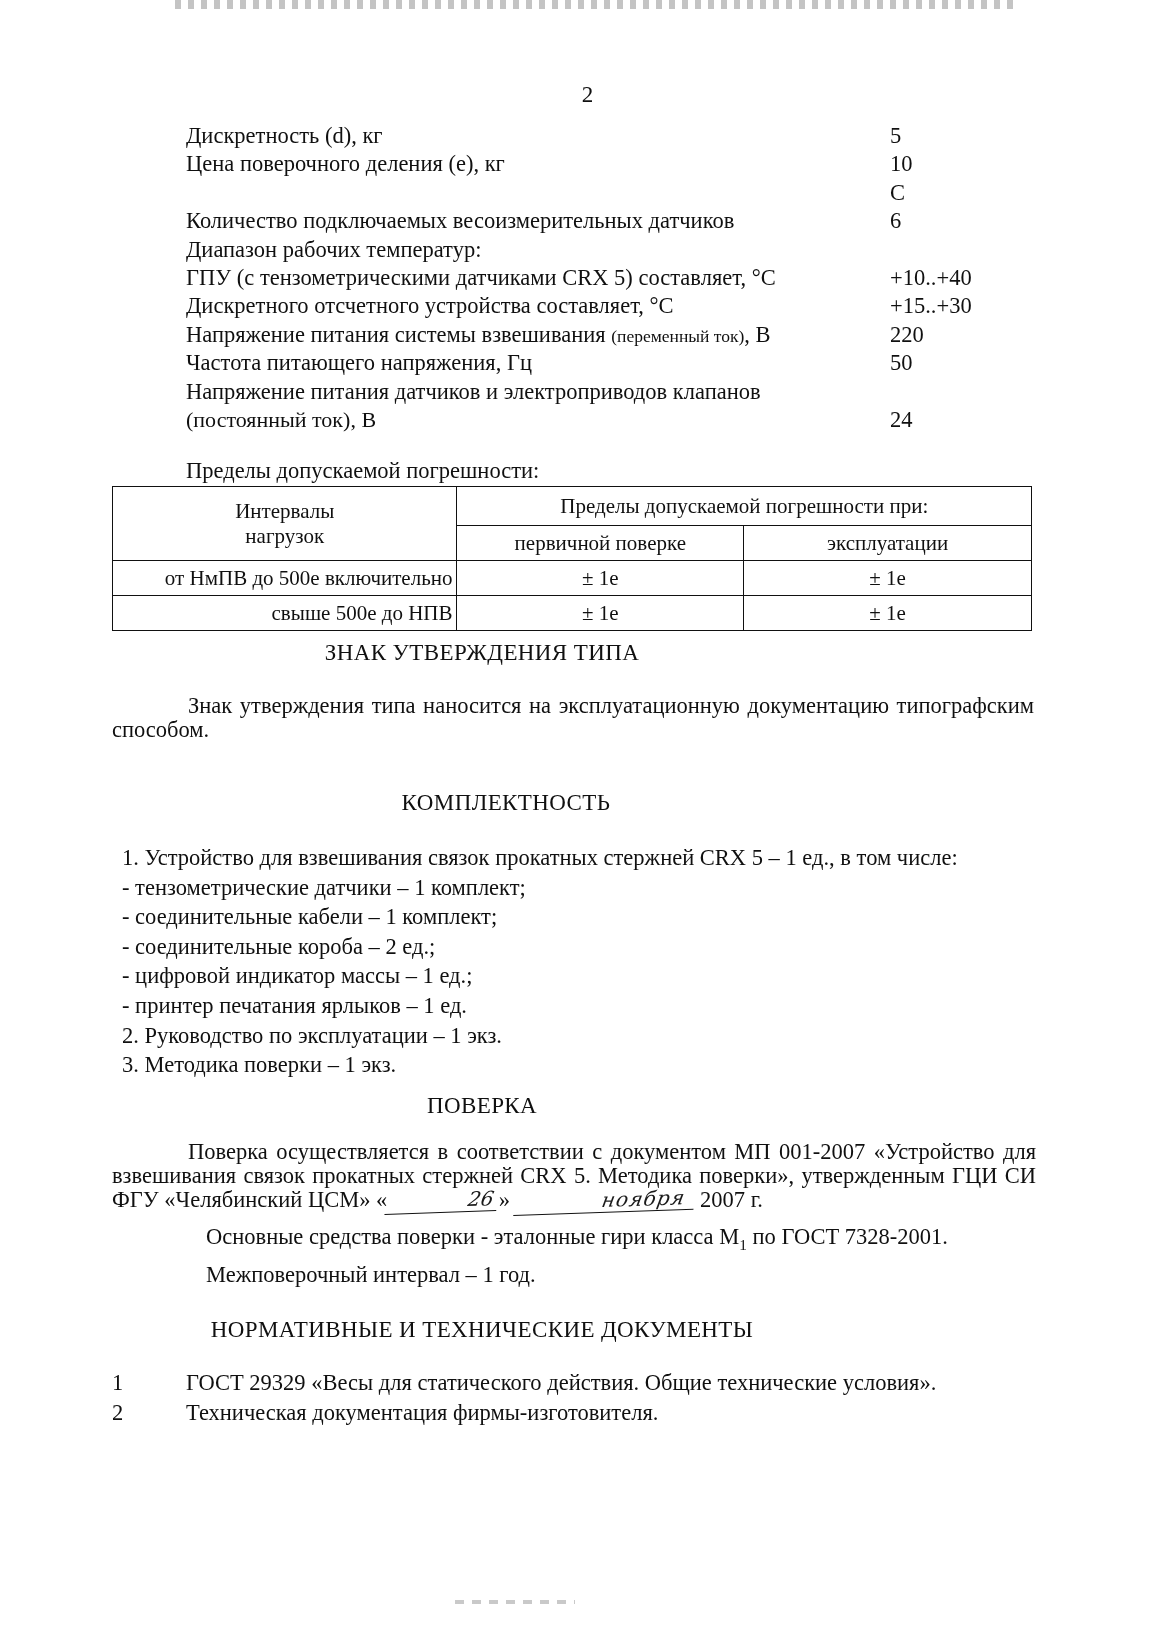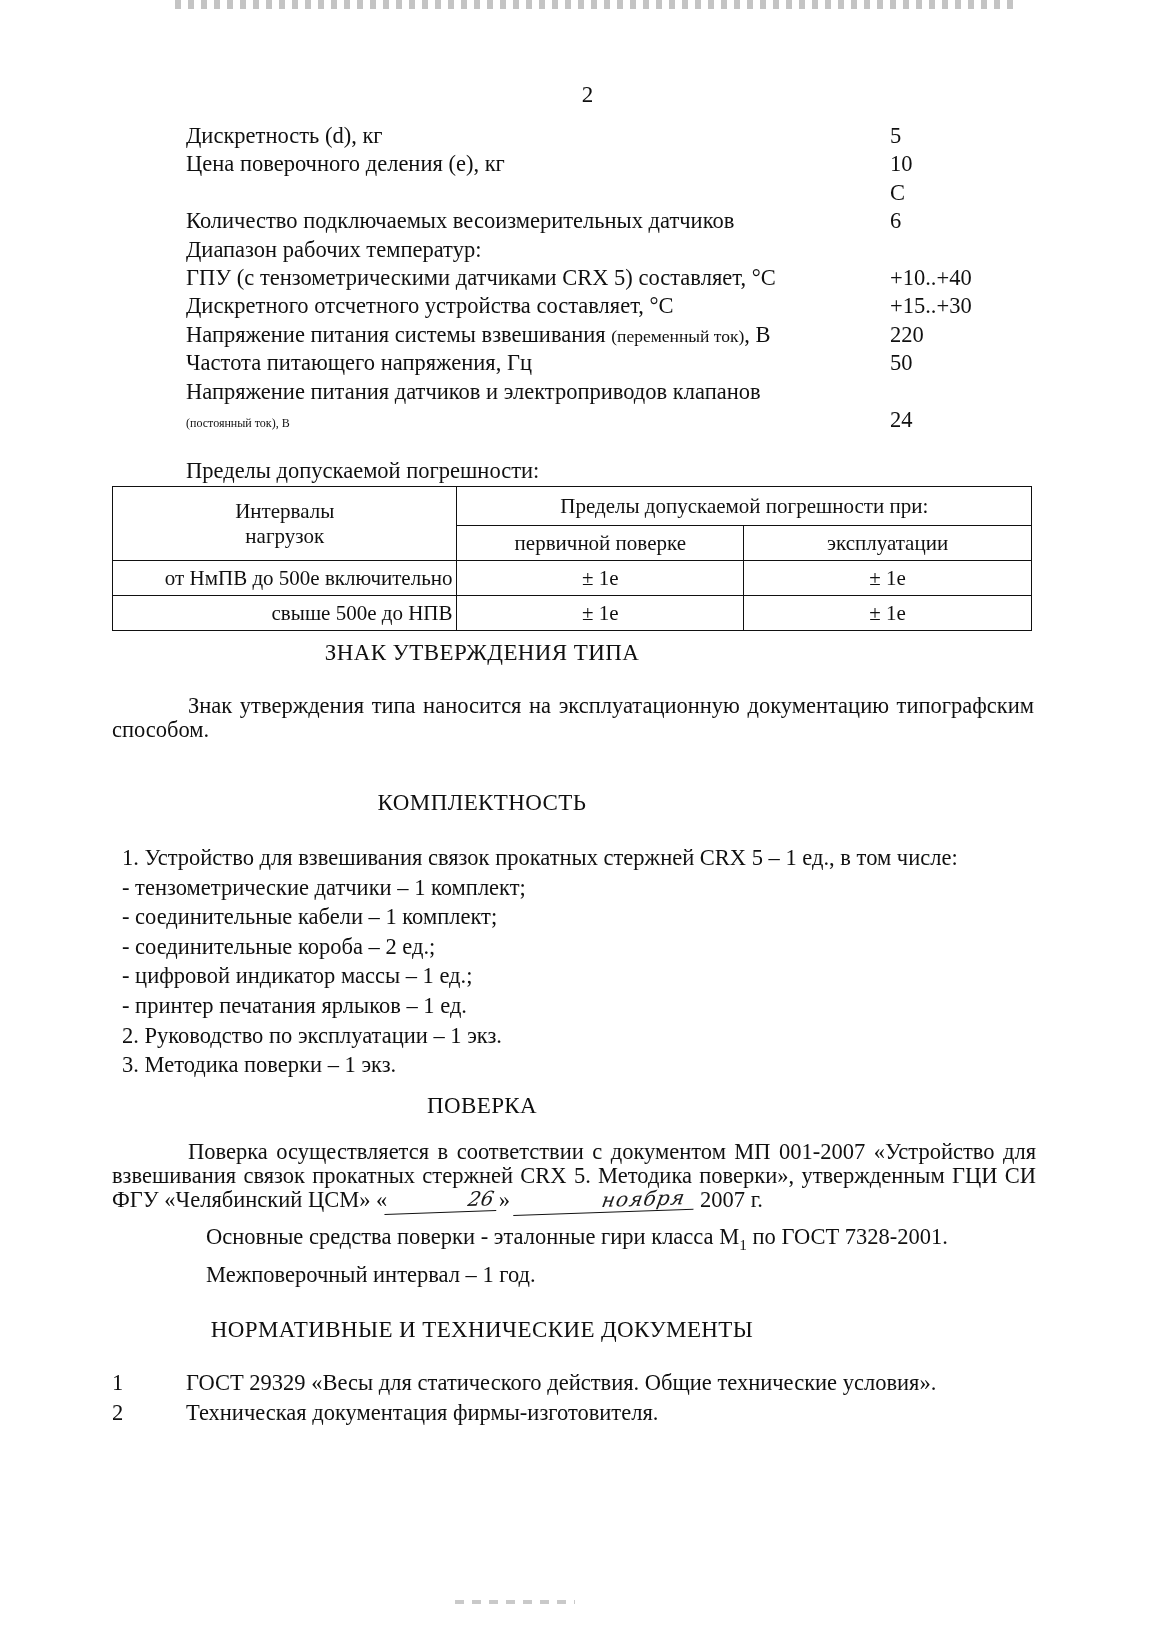--- a/index.html
+++ b/index.html
@@ -71,21 +71,21 @@
   .spec-label { display: inline; }
   .spec-label .small {
     font-size: 17.5px;
   }
   .spec-value {
     position: absolute;
     left: 704px;
     top: 0;
   }
   .spec-row.continuation .spec-label {
-    font-size: 12px;
+    font-size: 22px;
   }
 
   
   .table-caption {
     position: absolute;
     left: 186px;
     top: 458px;
     font-size: 22.5px;
   }
   .err-table {
@@ -115,21 +115,21 @@
   
   .section-heading {
     position: absolute;
     width: 964px;
     left: 0;
     text-align: center;
     font-size: 23px;
     letter-spacing: 0.4px;
   }
   .h-znak { top: 640px; }
-  .h-komplekt { top: 790px; }
+  .h-komplekt { top: 790px; padding-left: 24px; }
   .h-poverka { top: 1093px; }
   .h-normativ { top: 1317px; }
 
   
   .para {
     position: absolute;
     font-size: 22.5px;
     line-height: 24px;
     text-align: justify;
   }

